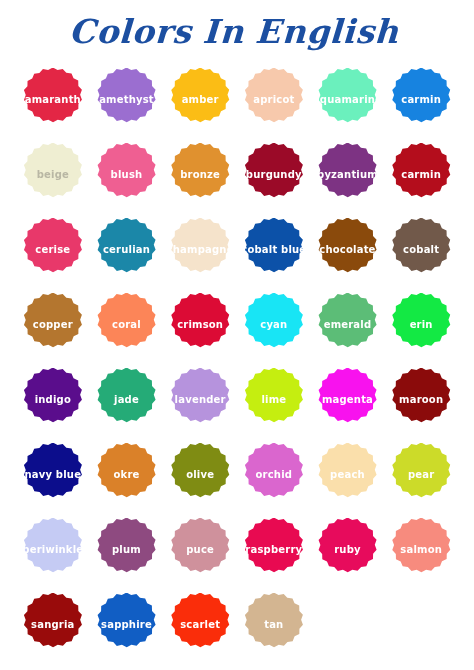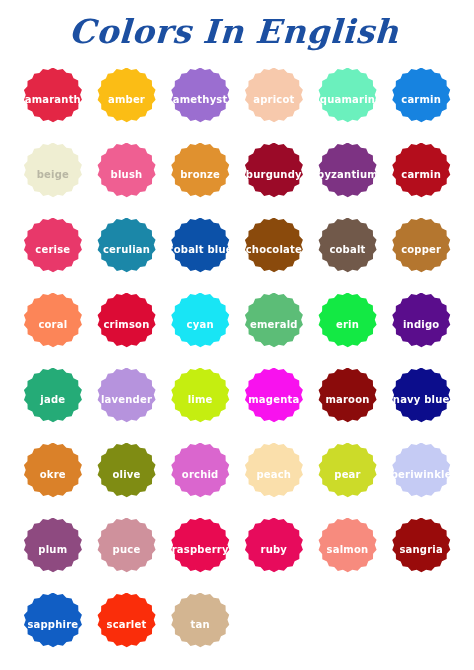--- a/index.html
+++ b/index.html
@@ -114,28 +114,28 @@
   <div class="title-bar">
     <div class="title">Colors In English</div>
   </div>
 
   <div class="grid">
       <div class="cell">
         <div class="swatch" style="background: rgb(227, 38, 69);"></div>
         <span class="label">amaranth</span>
       </div>
       <div class="cell">
+        <div class="swatch" style="background: rgb(155, 110, 208);"></div>
+        <span class="label">amethyst</span>
+      </div>
+      <div class="cell">
         <div class="swatch" style="background: rgb(251, 189, 21);"></div>
         <span class="label">amber</span>
       </div>
       <div class="cell">
-        <div class="swatch" style="background: rgb(155, 110, 208);"></div>
-        <span class="label">amethyst</span>
-      </div>
-      <div class="cell">
         <div class="swatch" style="background: rgb(247, 201, 172);"></div>
         <span class="label">apricot</span>
       </div>
       <div class="cell">
         <div class="swatch" style="background: rgb(107, 240, 189);"></div>
         <span class="label">aquamarine</span>
       </div>
       <div class="cell">
         <div class="swatch" style="background: rgb(23, 131, 224);"></div>
         <span class="label">carmin</span>
@@ -164,20 +164,24 @@
         <div class="swatch" style="background: rgb(180, 13, 28);"></div>
         <span class="label">carmin</span>
       </div>
       <div class="cell">
         <div class="swatch" style="background: rgb(232, 56, 106);"></div>
         <span class="label">cerise</span>
       </div>
       <div class="cell">
         <div class="swatch" style="background: rgb(27, 135, 168);"></div>
         <span class="label">cerulian</span>
+      </div>
+      <div class="cell">
+        <div class="swatch" style="background: rgb(245, 227, 203);"></div>
+        <span class="label">champagne</span>
       </div>
       <div class="cell">
         <div class="swatch" style="background: rgb(12, 81, 168);"></div>
         <span class="label">cobalt blue</span>
       </div>
       <div class="cell">
         <div class="swatch" style="background: rgb(138, 74, 12);"></div>
         <span class="label">chocolate</span>
       </div>
       <div class="cell">

